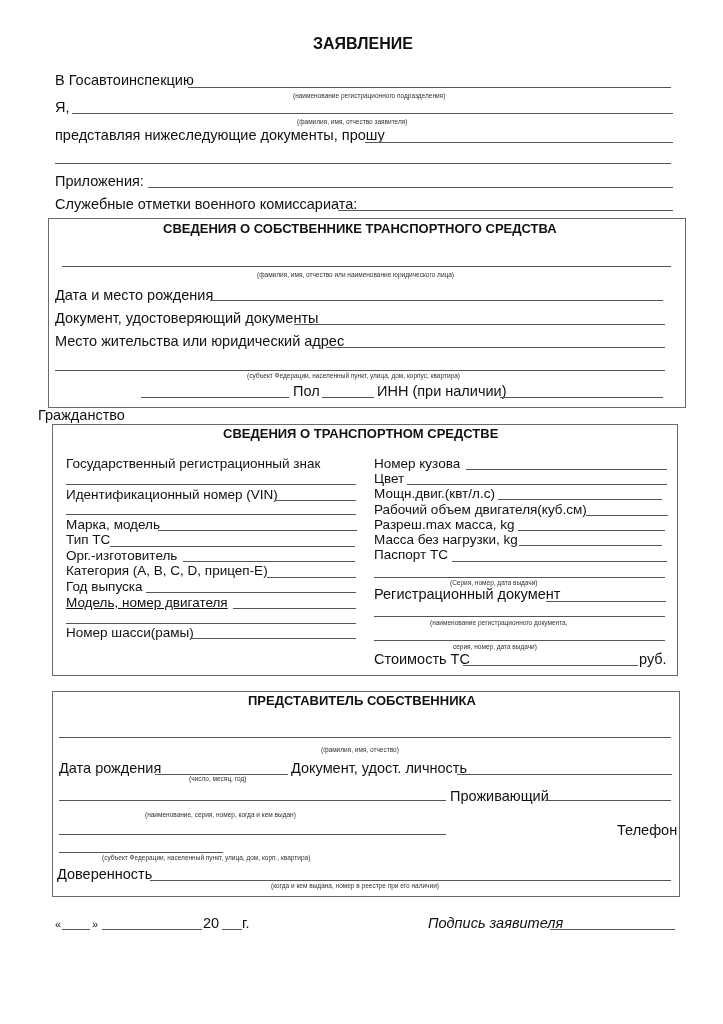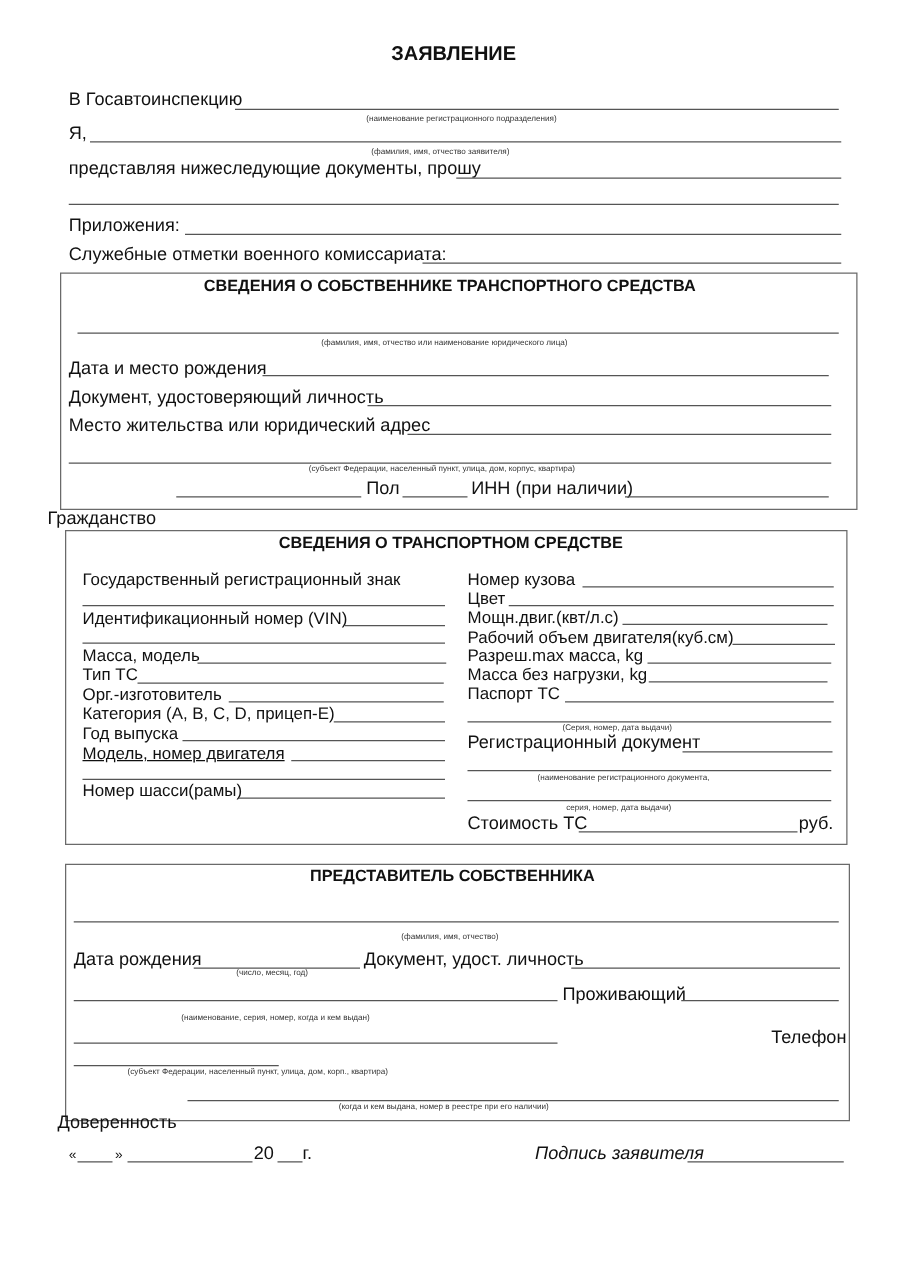--- a/index.html
+++ b/index.html
@@ -41,21 +41,21 @@
 <div class="line fill" style="left:338px;top:210px;width:335px;"></div>
 
 <div class="box" style="left:48px;top:218px;width:638px;height:190px;"></div>
 <div class="abs h" style="left:163px;top:221px;">СВЕДЕНИЯ О СОБСТВЕННИКЕ ТРАНСПОРТНОГО СРЕДСТВА</div>
 <div class="line fill" style="left:62px;top:266px;width:609px;"></div>
 <div class="abs cap" style="left:257px;top:271px;">(фамилия, имя, отчество или наименование юридического лица)</div>
 
 <div class="abs big" style="left:55px;top:287px;">Дата  и место рождения</div>
 <div class="line fill" style="left:210px;top:300px;width:453px;"></div>
 
-<div class="abs big" style="left:55px;top:310px;">Документ, удостоверяющий личность</div>
+<div class="abs big" style="left:55px;top:310px;">Документ, удостоверяющий документы</div>
 <div class="line fill" style="left:294px;top:324px;width:371px;"></div>
 
 <div class="abs big" style="left:55px;top:333px;">Место жительства или юридический адрес</div>
 <div class="line fill" style="left:326px;top:347px;width:339px;"></div>
 <div class="line fill" style="left:55px;top:370px;width:610px;"></div>
 <div class="abs cap" style="left:247px;top:372px;">(субъект Федерации, населенный пункт, улица, дом, корпус, квартира)</div>
 
 <div class="abs big" style="left:38px;top:383px;margin-top:24px;">Гражданство</div>
 <div class="line fill" style="left:141px;top:397px;width:148px;"></div>
 <div class="abs big" style="left:293px;top:383px;">Пол</div>
@@ -66,21 +66,21 @@
 <div class="box" style="left:52px;top:424px;width:626px;height:252px;"></div>
 <div class="abs h" style="left:223px;top:426px;">СВЕДЕНИЯ О ТРАНСПОРТНОМ СРЕДСТВЕ</div>
 
 <div class="abs t" style="left:66px;top:456px;">Государственный регистрационный знак</div>
 <div class="line fill" style="left:66px;top:484px;width:290px;"></div>
 
 <div class="abs t" style="left:66px;top:487px;">Идентификационный номер (VIN)</div>
 <div class="line fill" style="left:276px;top:500px;width:80px;"></div>
 <div class="line fill" style="left:66px;top:514px;width:290px;"></div>
 
-<div class="abs t" style="left:66px;top:517px;">Масса, модель</div>
+<div class="abs t" style="left:66px;top:517px;">Марка, модель</div>
 <div class="line fill" style="left:158px;top:530px;width:199px;"></div>
 
 <div class="abs t" style="left:66px;top:532px;">Тип ТС</div>
 <div class="line fill" style="left:110px;top:546px;width:245px;"></div>
 
 <div class="abs t" style="left:66px;top:548px;">Орг.-изготовитель</div>
 <div class="line fill" style="left:183px;top:561px;width:172px;"></div>
 
 <div class="abs t" style="left:66px;top:563px;">Категория (A, B, C, D, прицеп-E)</div>
 <div class="line fill" style="left:267px;top:577px;width:89px;"></div>
@@ -144,21 +144,21 @@
 <div class="abs big" style="left:450px;top:788px;">Проживающий</div>
 <div class="line fill" style="left:545px;top:800px;width:126px;"></div>
 <div class="abs cap" style="left:145px;top:811px;">(наименование, серия, номер, когда и кем выдан)</div>
 
 <div class="line fill" style="left:59px;top:834px;width:387px;"></div>
 <div class="abs big" style="left:617px;top:822px;">Телефон</div>
 
 <div class="line fill" style="left:59px;top:852px;width:164px;"></div>
 <div class="abs cap" style="left:102px;top:854px;">(субъект Федерации, населенный пункт, улица, дом, корп., квартира)</div>
 
-<div class="abs big" style="left:46px;top:866px;margin-top:24px;">Доверенность</div>
+<div class="abs big" style="left:57px;top:866px;">Доверенность</div>
 <div class="line fill" style="left:150px;top:880px;width:521px;"></div>
 <div class="abs cap" style="left:271px;top:882px;">(когда и кем выдана, номер в реестре при его наличии)</div>
 
 <div class="abs t" style="left:55px;top:916px;font-size:11px;">«</div>
 <div class="line fill" style="left:62px;top:929px;width:28px;"></div>
 <div class="abs t" style="left:92px;top:916px;font-size:11px;">»</div>
 <div class="line fill" style="left:102px;top:929px;width:100px;"></div>
 <div class="abs big" style="left:203px;top:915px;">20</div>
 <div class="line fill" style="left:222px;top:929px;width:20px;"></div>
 <div class="abs big" style="left:242px;top:915px;">г.</div>

